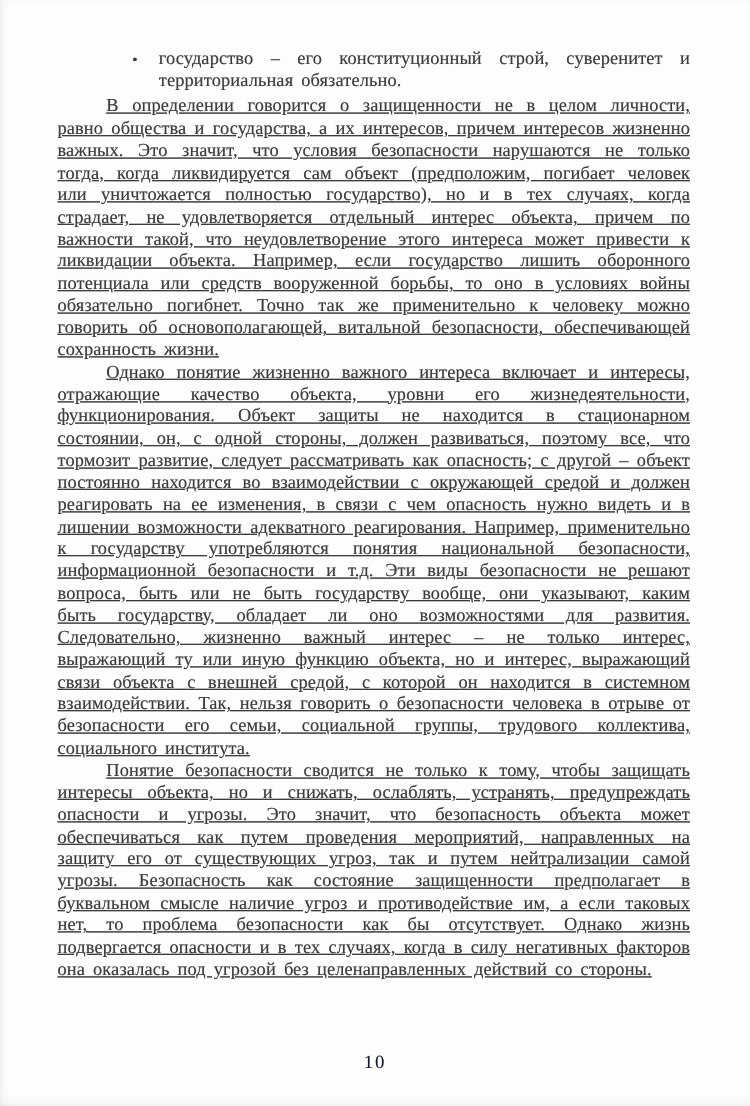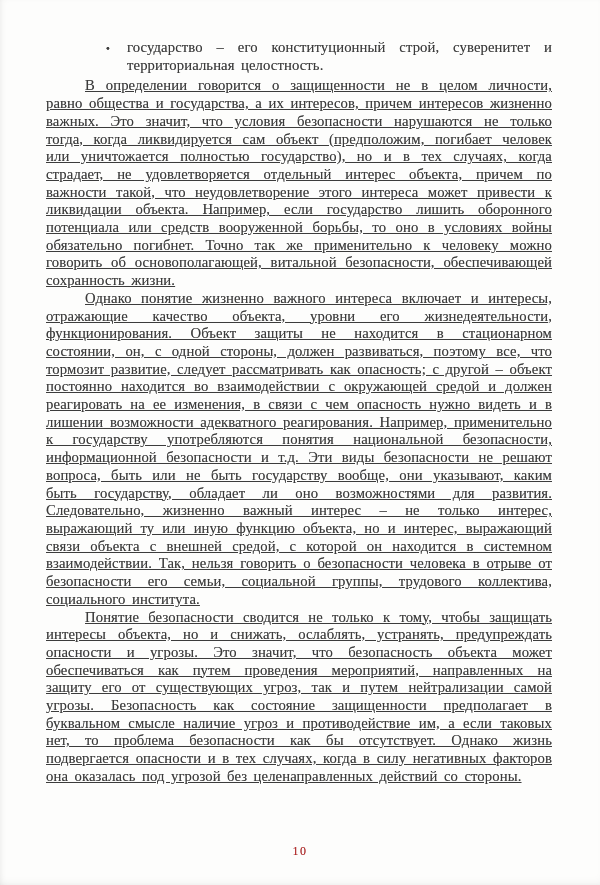--- a/index.html
+++ b/index.html
@@ -53,39 +53,39 @@
     text-indent: 39px;
     text-decoration: underline;
   }
   .page-number {
     position: absolute;
     bottom: 26px;
     left: 0;
     right: 0;
     text-align: center;
     font-family: "Liberation Serif", "DejaVu Serif", serif;
-    font-size: 12px;
+    font-size: 15px;
     letter-spacing: 1.5px;
-    color: #b91c1c;
+    color: #0f172a;
     text-shadow: 0 0 0.5px rgba(90,90,90,0.5);
   }
 </style>
 </head>
 <body>
 
 <div class="page">
   <div class="content">
 
     <ul class="bullet-list">
       <li class="bullet-item">
         <span class="bullet-marker">•</span>
       </li>
       <li class="bullet-item">
         <span class="bullet-marker">•</span>
-        <span>государство – его конституционный строй, суверенитет и территориальная целостность.</span>
+        <span>государство – его конституционный строй, суверенитет и территориальная обязательно.</span>
       </li>
     </ul>
 
     <p class="body-par">В определении говорится о защищенности не в целом личности, равно общества и государства, а их интересов, причем интересов жизненно важных. Это значит, что условия безопасности нарушаются не только тогда, когда ликвидируется сам объект (предположим, погибает человек или уничтожается полностью государство), но и в тех случаях, когда страдает, не удовлетворяется отдельный интерес объекта, причем по важности такой, что неудовлетворение этого интереса может привести к ликвидации объекта. Например, если государство лишить оборонного потенциала или средств вооруженной борьбы, то оно в условиях войны обязательно погибнет. Точно так же применительно к человеку можно говорить об основополагающей, витальной безопасности, обеспечивающей сохранность жизни.</p>
     <p class="body-par">Однако понятие жизненно важного интереса включает и интересы, отражающие качество объекта, уровни его жизнедеятельности, функционирования. Объект защиты не находится в стационарном состоянии, он, с одной стороны, должен развиваться, поэтому все, что тормозит развитие, следует рассматривать как опасность; с другой – объект постоянно находится во взаимодействии с окружающей средой и должен реагировать на ее изменения, в связи с чем опасность нужно видеть и в лишении возможности адекватного реагирования. Например, применительно к государству употребляются понятия национальной безопасности, информационной безопасности и т.д. Эти виды безопасности не решают вопроса, быть или не быть государству вообще, они указывают, каким быть государству, обладает ли оно возможностями для развития. Следовательно, жизненно важный интерес – не только интерес, выражающий ту или иную функцию объекта, но и интерес, выражающий связи объекта с внешней средой, с которой он находится в системном взаимодействии. Так, нельзя говорить о безопасности человека в отрыве от безопасности его семьи, социальной группы, трудового коллектива, социального института.</p>
     <p class="body-par">Понятие безопасности сводится не только к тому, чтобы защищать интересы объекта, но и снижать, ослаблять, устранять, предупреждать опасности и угрозы. Это значит, что безопасность объекта может обеспечиваться как путем проведения мероприятий, направленных на защиту его от существующих угроз, так и путем нейтрализации самой угрозы. Безопасность как состояние защищенности предполагает в буквальном смысле наличие угроз и противодействие им, а если таковых нет, то проблема безопасности как бы отсутствует. Однако жизнь подвергается опасности и в тех случаях, когда в силу негативных факторов она оказалась под угрозой без целенаправленных действий со стороны.</p>
 
   </div>
 
   <div class="page-number">10</div>

